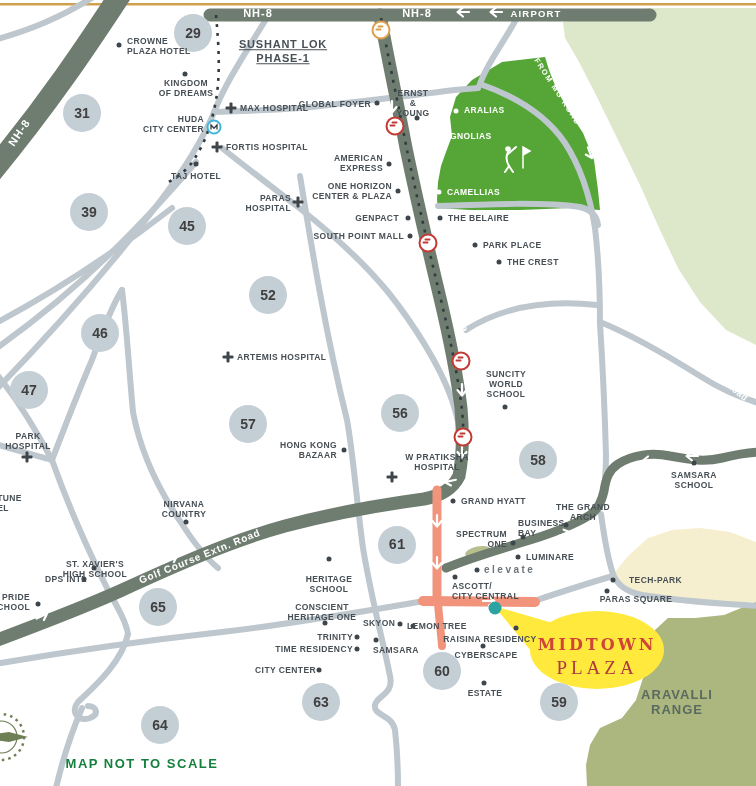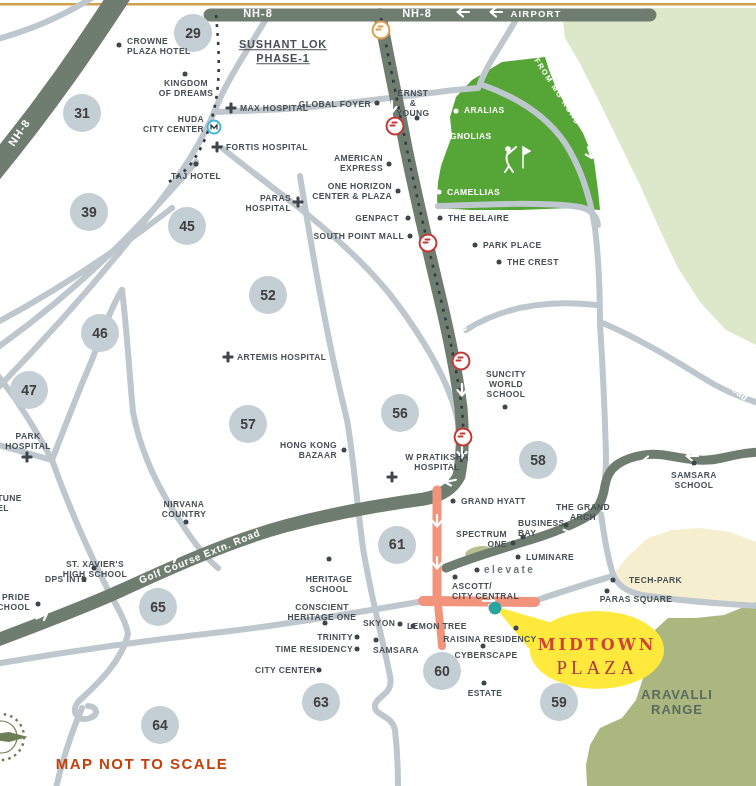--- a/index.html
+++ b/index.html
@@ -11,21 +11,21 @@
        letter-spacing:.4px;white-space:nowrap;z-index:30;}
   .a-c{transform:translate(-50%,-50%);text-align:center;}
   .a-l{transform:translate(0,-50%);text-align:left;}
   .a-r{transform:translate(-100%,-50%);text-align:right;}
   .big{font-size:11px;letter-spacing:.8px;line-height:1.25;}
   .wht{color:#fff;}
   .elev{font-size:10px;letter-spacing:2.5px;color:#6d757a;}
   .midtown{font-family:"DejaVu Serif",serif;font-size:16px;color:#cf4437;letter-spacing:3px;}
   .plaza{font-family:"Liberation Serif",serif;font-weight:normal;font-size:19px;color:#ae3a3e;letter-spacing:4px;}
   .aravalli{font-size:13px;color:#5a6a60;letter-spacing:1px;line-height:1.15;}
-  .note{font-size:15px;color:#c2410c;letter-spacing:1.5px;}
+  .note{font-size:13px;color:#15803d;letter-spacing:1.5px;}
   
   .sector{position:absolute;width:38px;height:38px;border-radius:50%;background:#c4ced5;
           color:#404040;font:bold 14px/38px "Liberation Sans",sans-serif;text-align:center;
           transform:translate(-50%,-50%);z-index:20;}
   
   .mk{position:absolute;transform:translate(-50%,-50%);z-index:28;}
   .dot{width:5px;height:5px;border-radius:50%;background:#3e464c;}
   .dotw{width:5px;height:5px;border-radius:50%;background:#fff;}
   .teal{width:13px;height:13px;border-radius:50%;background:#2ba3a0;z-index:29;}
   .cross{width:11px;height:11px;}

